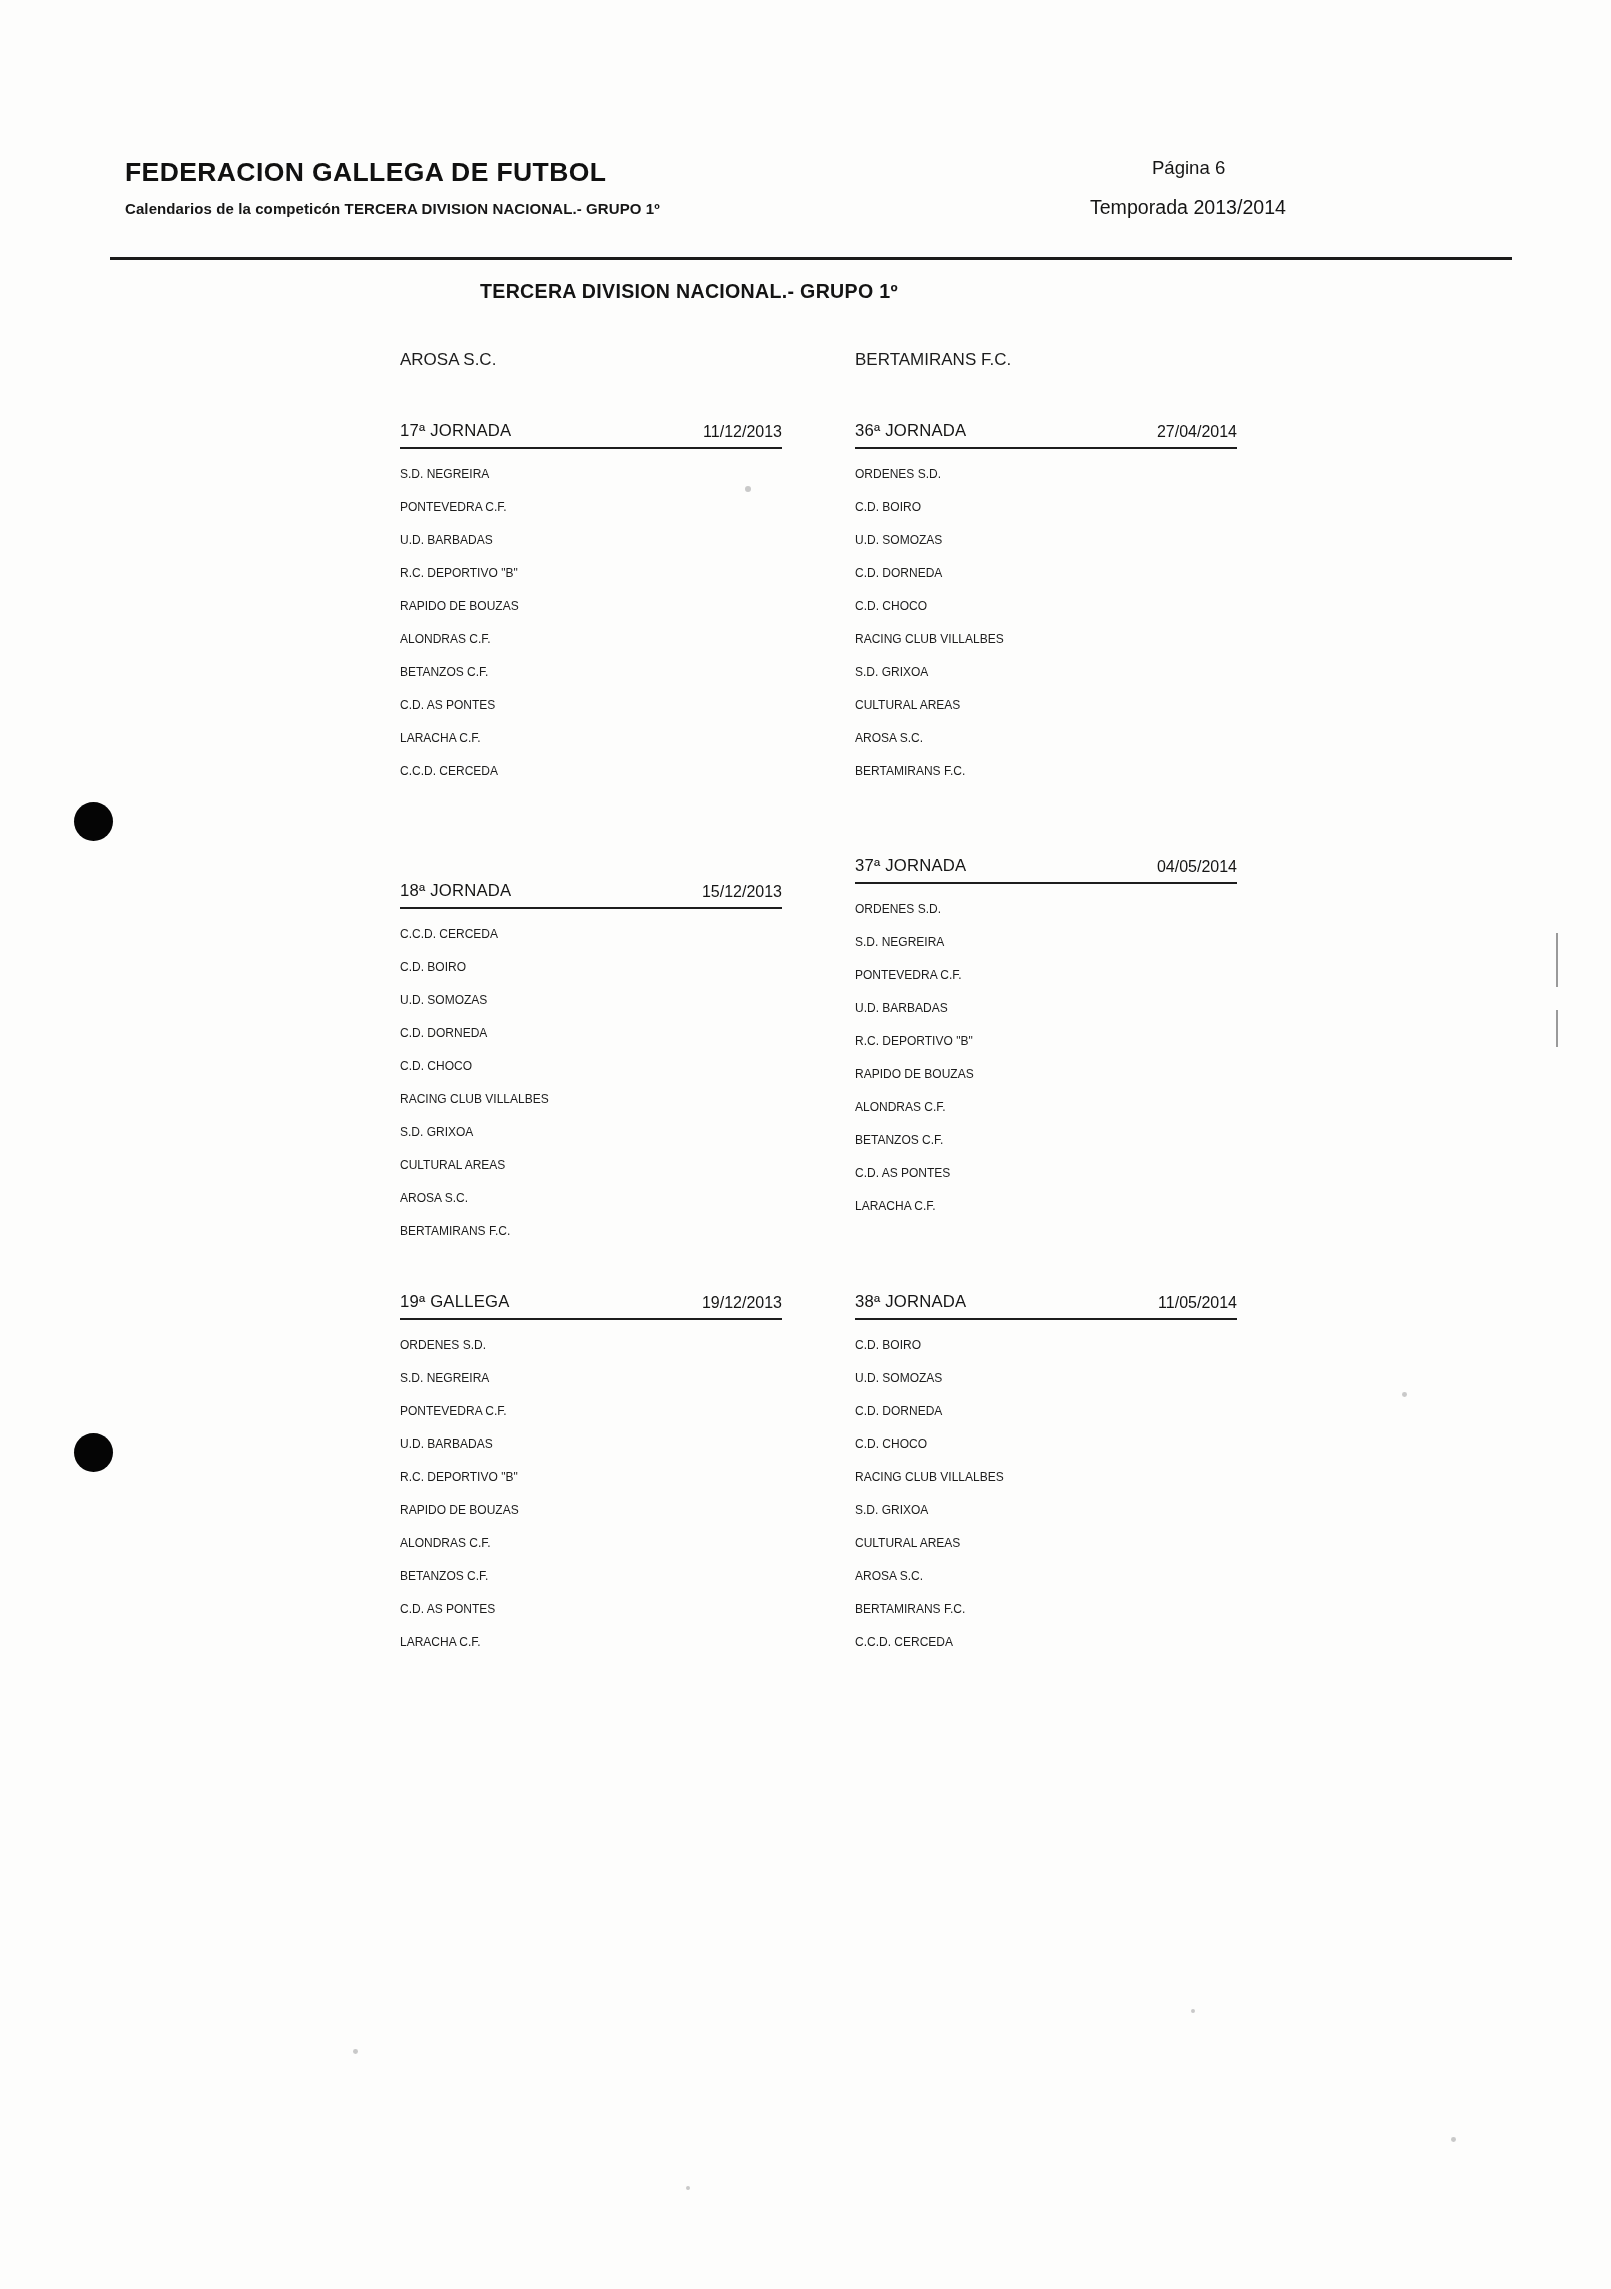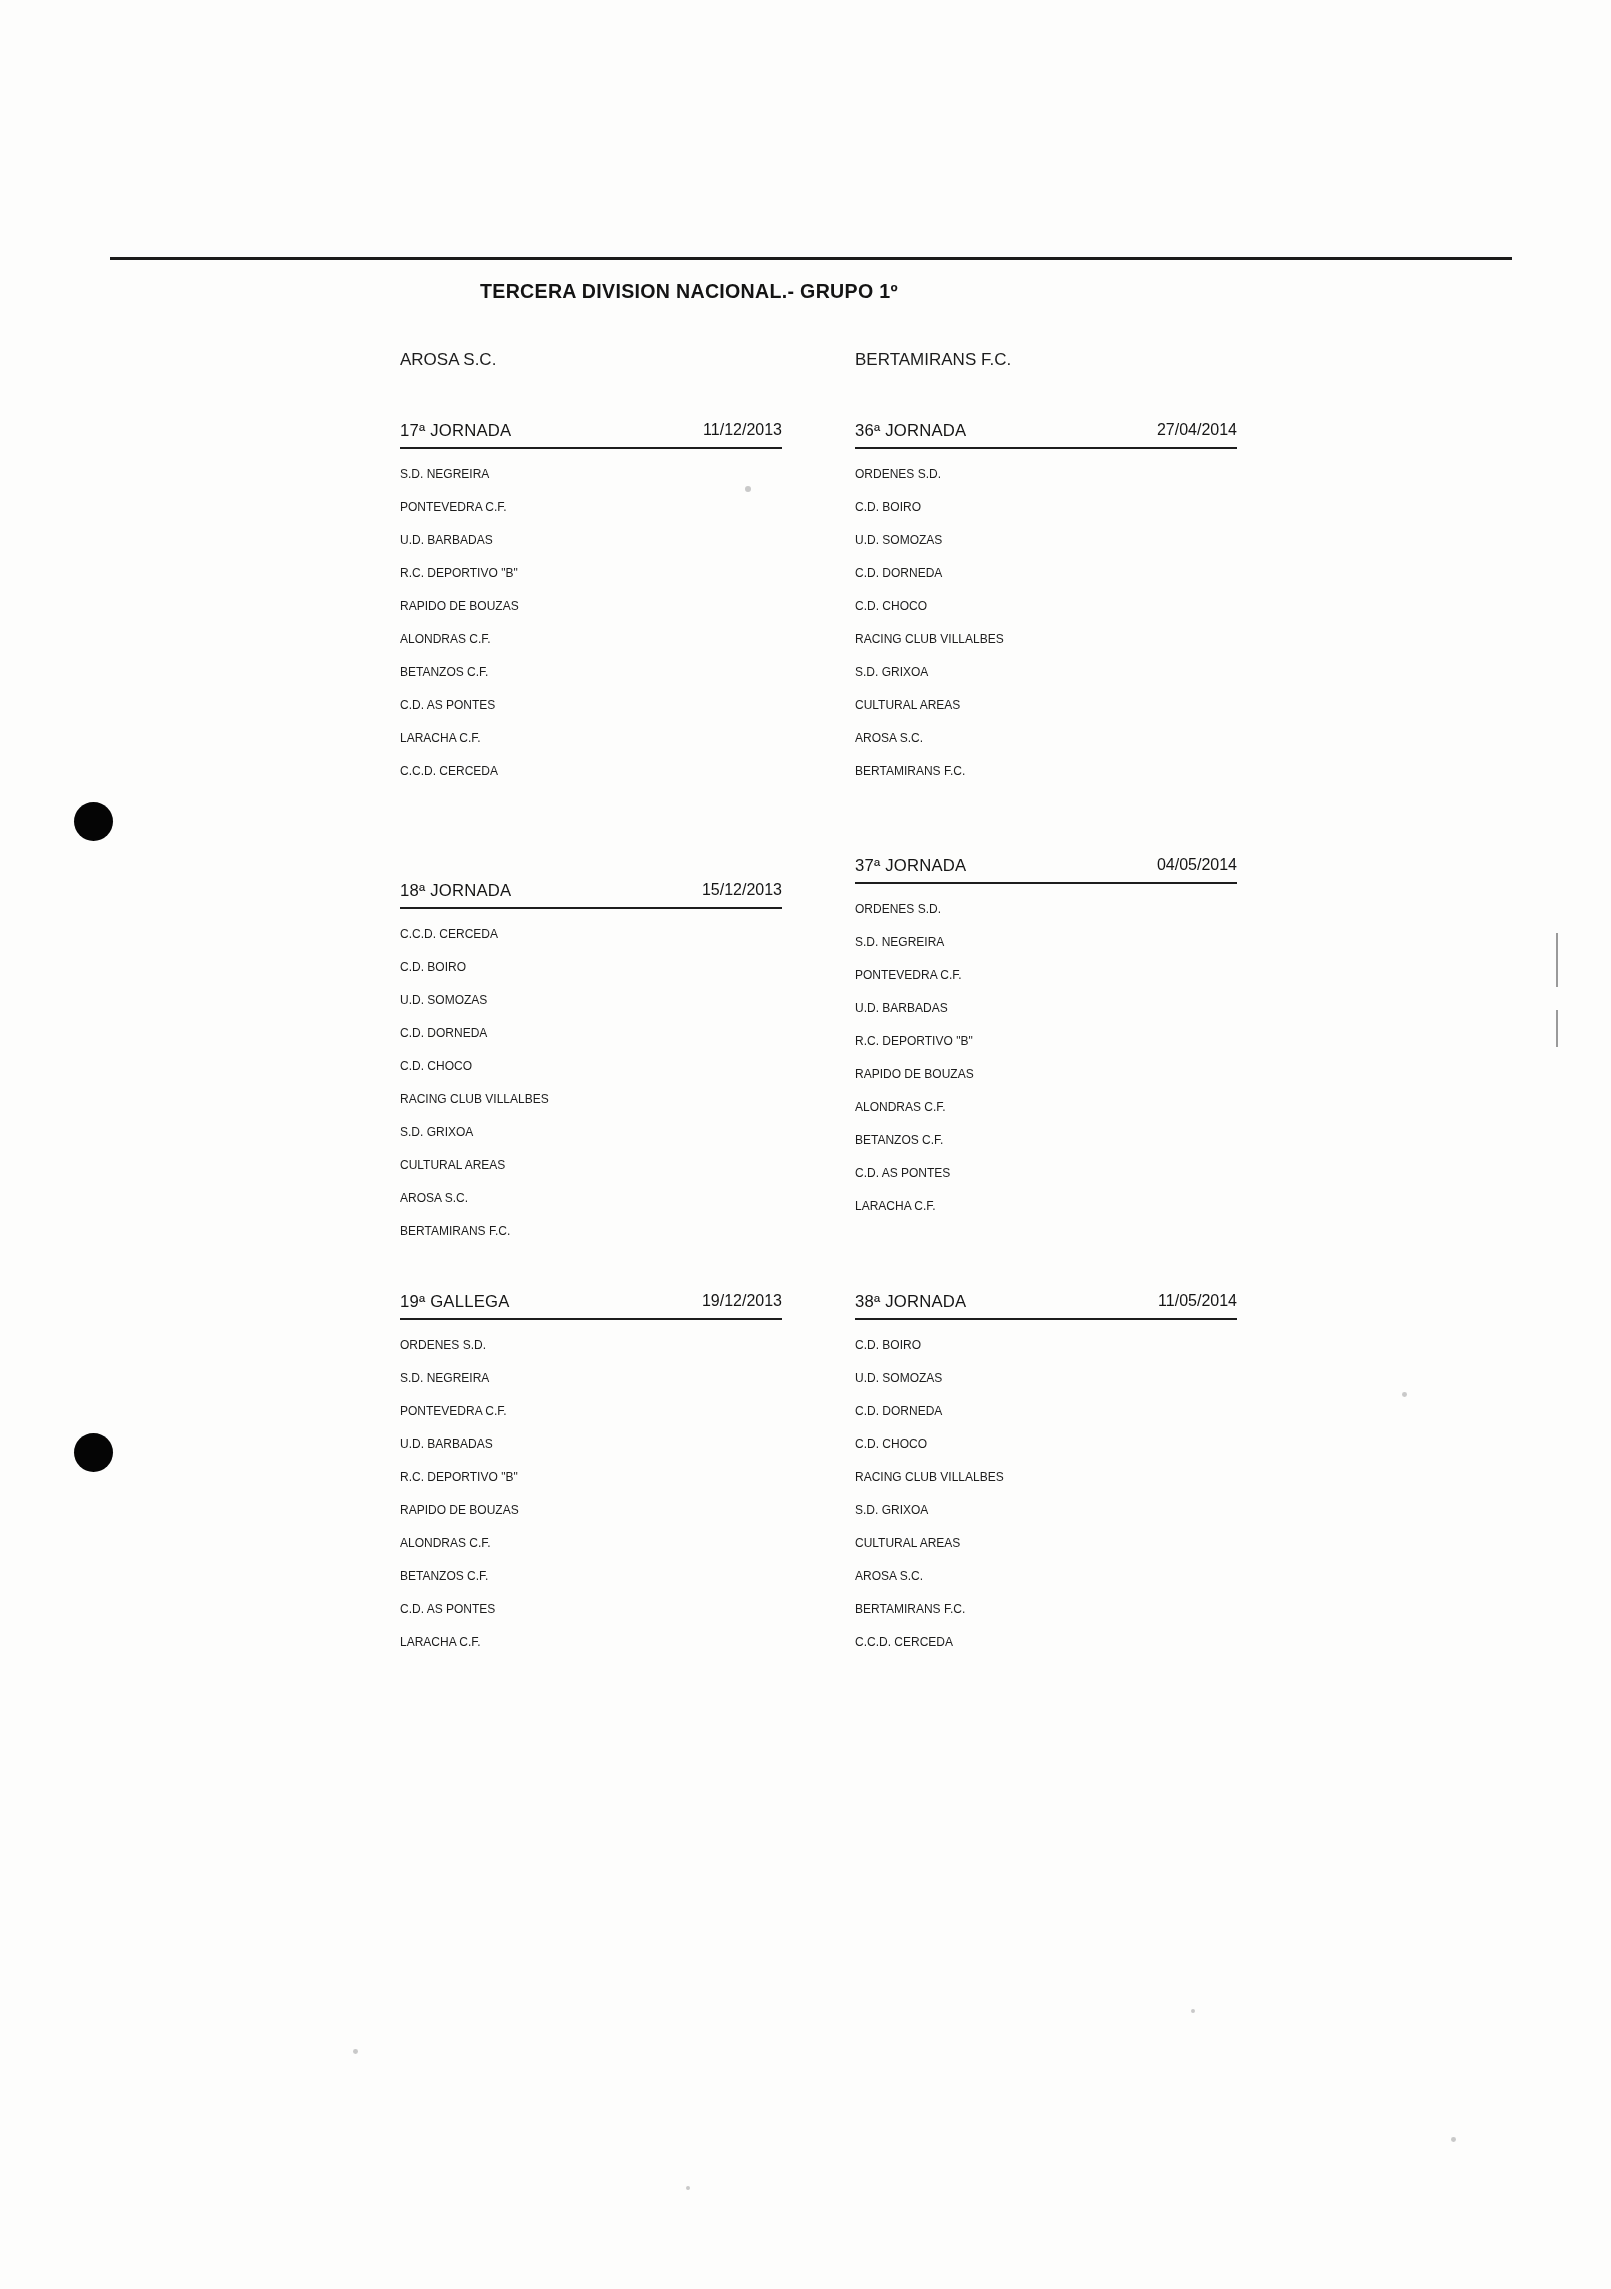--- a/index.html
+++ b/index.html
@@ -100,21 +100,21 @@
   }
 
   
   .block {
     position: absolute;
     width: 382px;
   }
   .block-head {
     display: flex;
     justify-content: space-between;
-    align-items: flex-start;
+    align-items: flex-end;
     font-size: 16.7px;
     color: #151515;
     padding-bottom: 5.9px;
   }
   .block-head .jname { letter-spacing: 0.2px; }
   .block-head .jdate { font-size: 16px; }
   .block-underline {
     height: 2px;
     background: #1d1d1d;
     margin-bottom: 8.8px;
@@ -153,20 +153,32 @@
   .sp3 { left: 353px; top: 2049px; width: 4.9px; height: 4.9px; }
   .sp4 { left: 1191px; top: 2009px; width: 3.9px; height: 3.9px; }
   .sp5 { left: 1451px; top: 2137px; width: 4.9px; height: 4.9px; }
   .sp6 { left: 686px; top: 2186px; width: 3.9px; height: 3.9px; }
 </style>
 </head>
 <body>
 
 <div class="page">
 
+  <div class="header">
+    <div class="hdr-row">
+      <div>
+        <div class="hdr-left-title">FEDERACION GALLEGA DE FUTBOL</div>
+        <div class="hdr-left-sub">Calendarios de la competicón TERCERA DIVISION NACIONAL.-  GRUPO 1º</div>
+      </div>
+      <div class="hdr-right">
+        <div class="hdr-page">Página 6</div>
+        <div class="hdr-season">Temporada 2013/2014</div>
+      </div>
+    </div>
+  </div>
 
   <div class="rule"></div>
 
   <div class="comp-title">TERCERA DIVISION NACIONAL.-  GRUPO 1º</div>
 
   <div class="top-teams">
     <div class="col-left team-line">AROSA S.C.</div>
     <div class="col-right team-line">BERTAMIRANS F.C.</div>
   </div>
 

